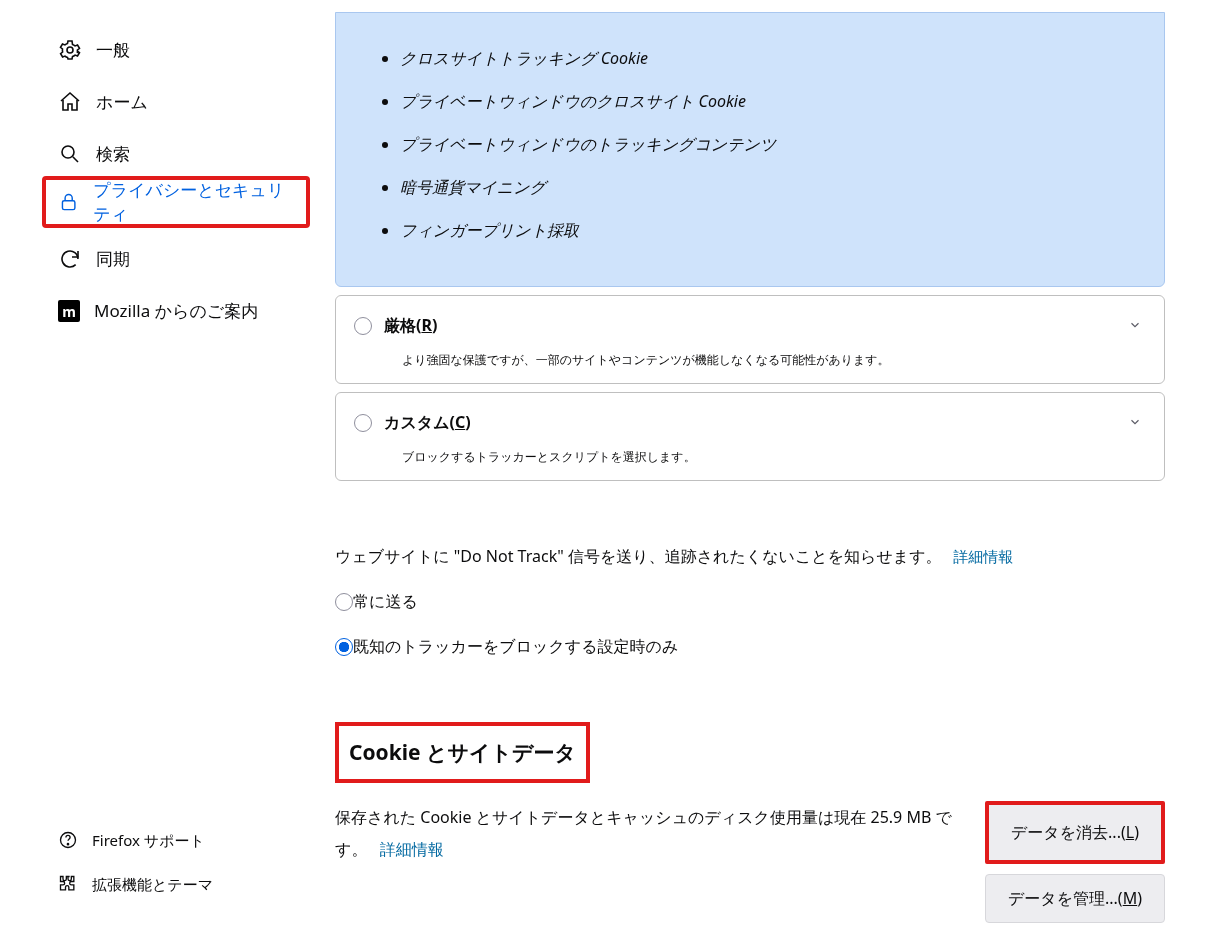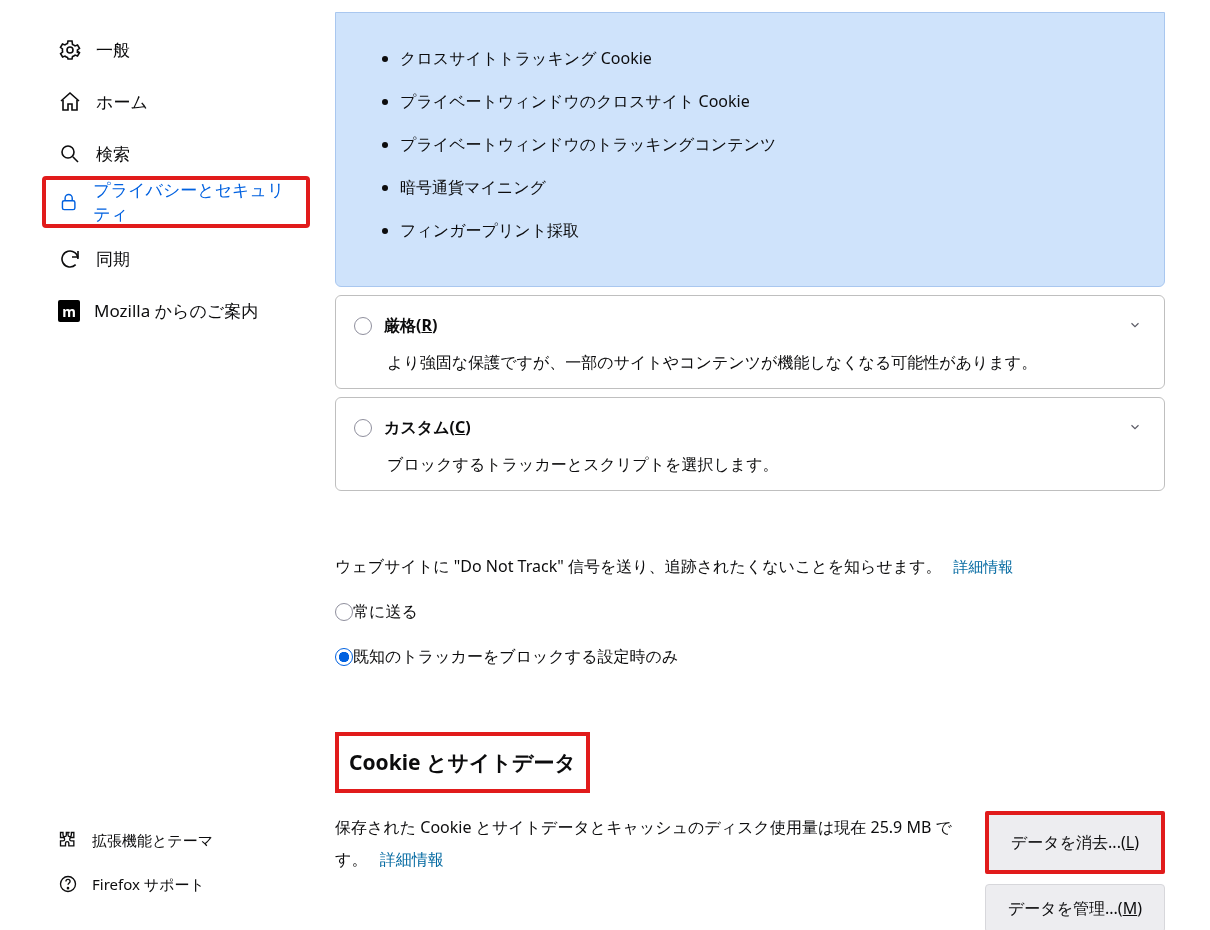--- a/index.html
+++ b/index.html
@@ -65,21 +65,21 @@
   }
 
   
   .blocked-panel {
     background: #cfe3fb;
     border: 1px solid #a9c7ef;
     border-radius: 0 0 6px 6px;
     padding: 14px 36px 24px 36px;
   }
   .blocked-panel ul { margin: 0; padding-left: 28px; }
-  .blocked-panel li { margin: 20px 0; font-size: 16px; }
+  .blocked-panel li { margin: 20px 0; font-size: 16px; font-style: italic; }
 
   
   .option-card {
     border: 1px solid #bfbfbf;
     border-radius: 6px;
     margin-top: 8px;
     padding: 18px 26px 14px 18px;
     position: relative;
   }
   .option-card .chev {
@@ -89,22 +89,22 @@
   }
   .option-head {
     display: flex;
     align-items: center;
     gap: 12px;
     font-weight: 700;
     font-size: 16px;
   }
   .option-desc {
     margin-top: 14px;
-    margin-left: 33px;
-    font-size: 16px;
+    margin-left: 48px;
+    font-size: 12px;
   }
   .radio {
     width: 18px; height: 18px; border-radius: 50%;
     border: 1.5px solid #8f8f9d; background: #fff; display:inline-block;
   }
   .radio.checked { border-color: #0061e0; background: radial-gradient(circle, #0061e0 0 45%, #fff 46% 100%); }
   .under { text-decoration: underline; }
 
   
   .dnt-block { margin-top: 64px; }
@@ -213,34 +213,34 @@
   <div class="side-item">
     <span class="side-icon" style="background:#000;color:#fff;width:22px;height:22px;font-weight:700;font-size:14px;border-radius:2px;">m</span>
     <span>Mozilla からのご案内</span>
   </div>
 </div>
 
 <div class="sidebar-bottom">
   <div class="side-item-small">
     <span class="side-icon" style="width:20px;height:20px;">
       <svg viewBox="0 0 24 24">
-          <path d="M14 3h-4v3a2 2 0 1 1-4 0V3H3v6h3a2 2 0 1 1 0 4H3v6h6v-3a2 2 0 1 1 4 0v3h6v-6h-3a2 2 0 1 1 0-4h3V3h-3v3a2 2 0 1 1-4 0V3Z"></path>
-        </svg>
-    </span>
-    <span>拡張機能とテーマ</span>
-  </div>
-  <div class="side-item-small">
-    <span class="side-icon" style="width:20px;height:20px;">
-      <svg viewBox="0 0 24 24">
           <circle cx="12" cy="12" r="9"></circle>
           <path d="M9.5 9a2.5 2.5 0 0 1 5 0c0 1.5-2.5 2-2.5 4"></path>
           <circle cx="12" cy="17" r="0.8" fill="currentColor"></circle>
         </svg>
     </span>
     <span>Firefox サポート</span>
+  </div>
+  <div class="side-item-small">
+    <span class="side-icon" style="width:20px;height:20px;">
+      <svg viewBox="0 0 24 24">
+          <path d="M14 3h-4v3a2 2 0 1 1-4 0V3H3v6h3a2 2 0 1 1 0 4H3v6h6v-3a2 2 0 1 1 4 0v3h6v-6h-3a2 2 0 1 1 0-4h3V3h-3v3a2 2 0 1 1-4 0V3Z"></path>
+        </svg>
+    </span>
+    <span>拡張機能とテーマ</span>
   </div>
 </div>
 
 <div class="main">
 
   <div class="blocked-panel">
     <ul>
       <li>クロスサイトトラッキング Cookie</li>
       <li>プライベートウィンドウのクロスサイト Cookie</li>
       <li>プライベートウィンドウのトラッキングコンテンツ</li>

